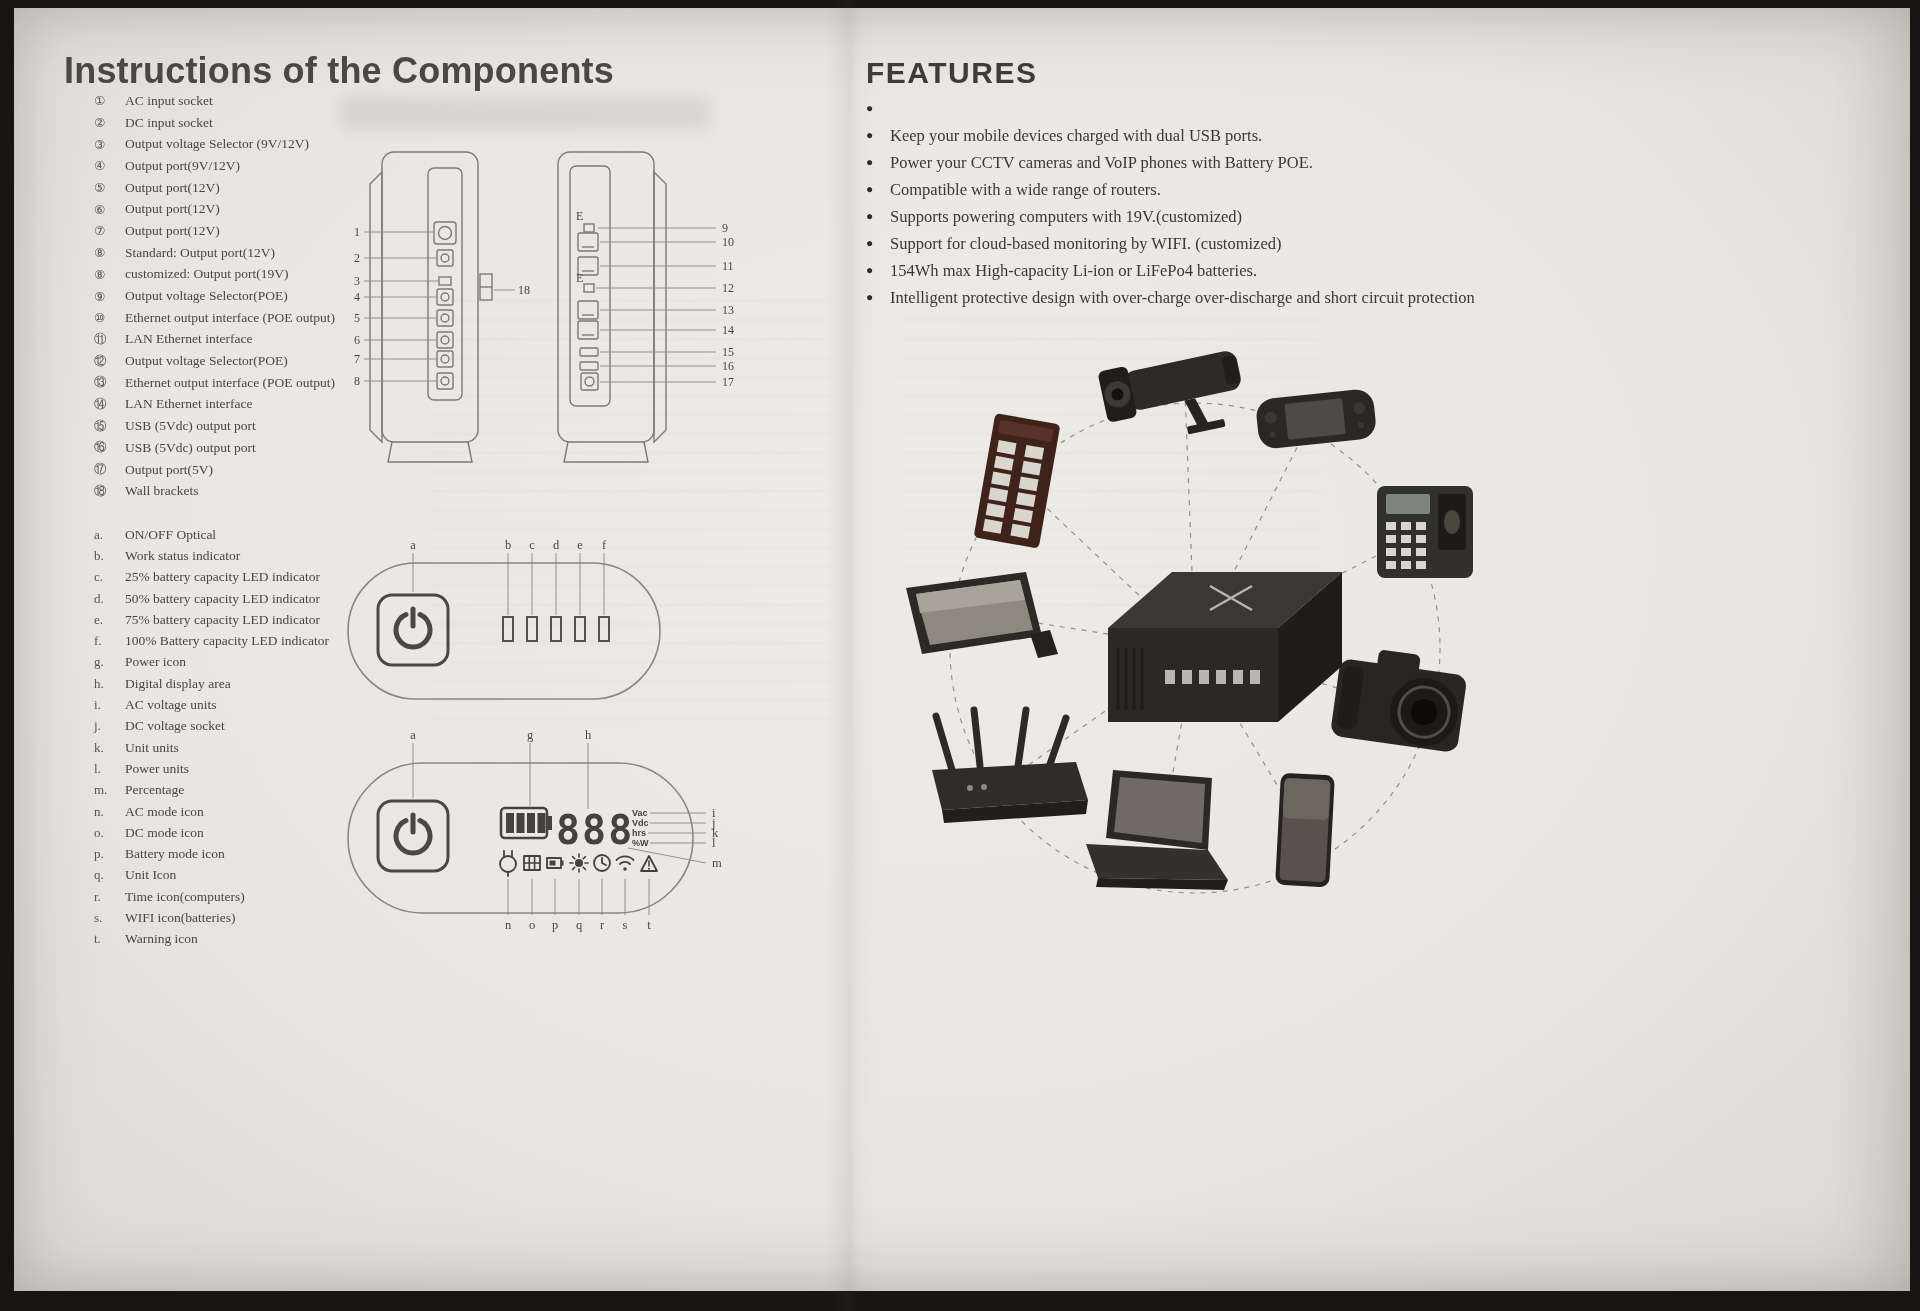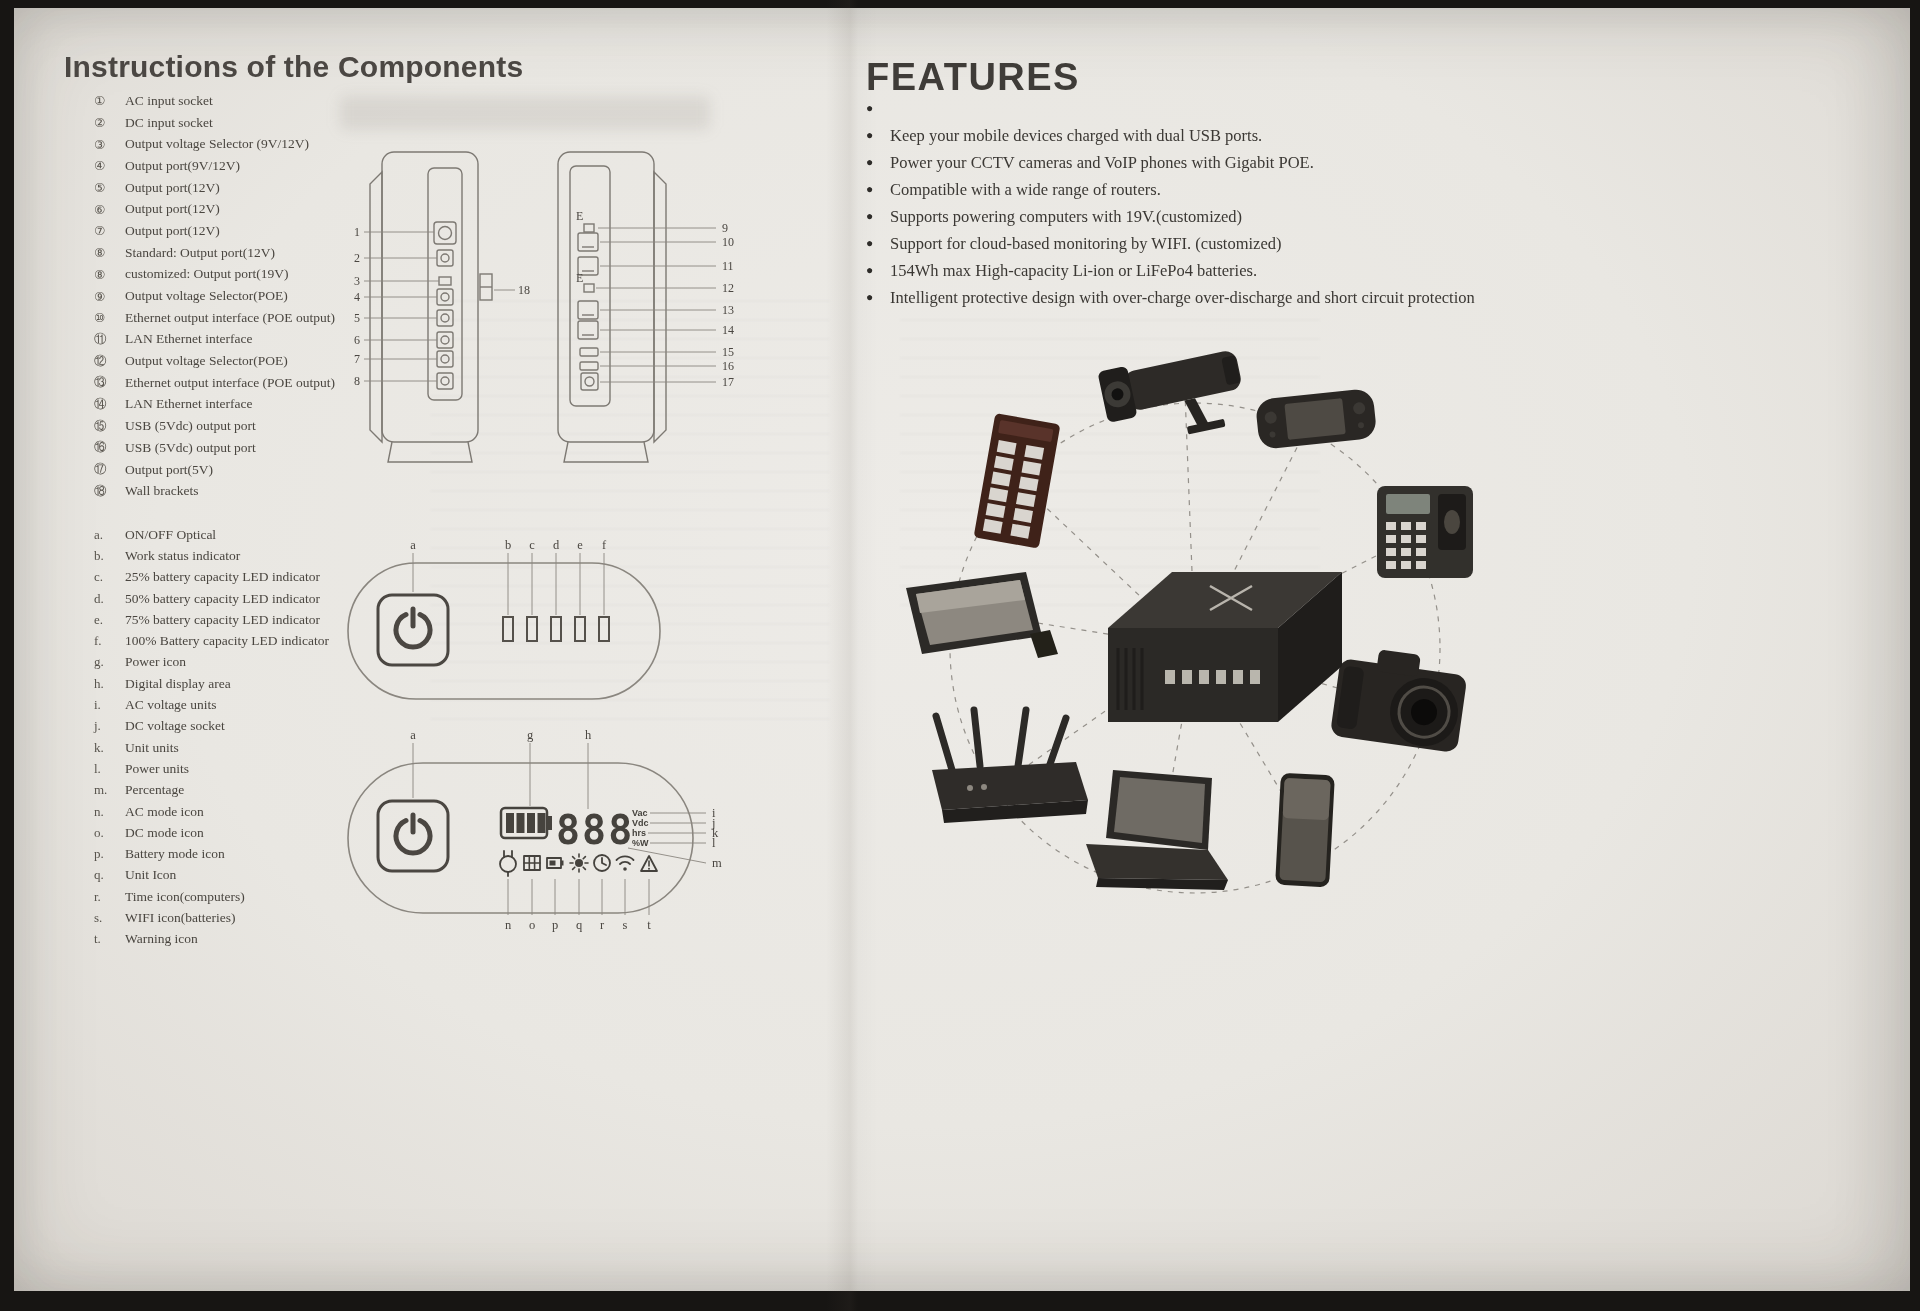--- a/index.html
+++ b/index.html
@@ -8,23 +8,23 @@
   .paper{position:absolute;left:14px;top:8px;right:10px;bottom:20px;
          background:radial-gradient(ellipse at 48% 42%, #edebe7 0%, #e9e7e2 55%, #dcd8d2 100%);
          box-shadow:inset 0 0 90px rgba(58,48,38,.14), inset -26px 0 60px rgba(0,0,0,.08), inset 14px 0 40px rgba(0,0,0,.05);}
   .fold{position:absolute;left:826px;top:0;width:52px;height:100%;
         background:linear-gradient(90deg, rgba(0,0,0,0) 0%, rgba(90,82,72,.10) 46%, rgba(0,0,0,.02) 62%, rgba(0,0,0,0) 100%);}
   .ghost{position:absolute;pointer-events:none;opacity:.55;filter:blur(1.2px);
          background:repeating-linear-gradient(rgba(96,90,82,.07) 0 2px, transparent 2px 19px);}
   .ghost-blob{position:absolute;background:rgba(122,115,104,.14);filter:blur(7px);border-radius:6px;pointer-events:none;}
 
   .title-left{position:absolute;left:64px;top:50px;font-family:"Liberation Sans",sans-serif;font-weight:bold;
-              font-size:30px;letter-spacing:.2px;color:#4b4743;text-align:right;}
+              font-size:36px;letter-spacing:.2px;color:#4b4743;text-align:right;}
   .title-right{position:absolute;left:866px;top:56px;font-family:"Liberation Sans",sans-serif;font-weight:bold;
-               font-size:38px;letter-spacing:1.5px;color:#3f3c38;}
+               font-size:30px;letter-spacing:1.5px;color:#3f3c38;}
 
   .numlist{position:absolute;left:94px;top:90px;}
   .nrow{height:21.7px;display:flex;align-items:center;font-size:13.5px;color:#4a4640;white-space:nowrap;}
   .cnum{width:31px;flex:none;font-family:"DejaVu Sans",sans-serif;font-size:12.5px;color:#58544d;}
 
   .letlist{position:absolute;left:94px;top:524px;}
   .lrow{height:21.3px;display:flex;align-items:center;font-size:13.5px;color:#4a4640;white-space:nowrap;}
   .lletter{width:31px;flex:none;font-size:13px;color:#58544d;}
 
   .features{position:absolute;left:866px;top:98px;width:648px;}
@@ -450,21 +450,21 @@
   <div class="features">
     <div class="brow">
         <span class="bdot">●</span>
       </div>
     <div class="brow">
         <span class="bdot">●</span>
         <span>Keep your mobile devices charged with dual USB ports.</span>
       </div>
     <div class="brow">
         <span class="bdot">●</span>
-        <span>Power your CCTV cameras and VoIP phones with Gigabit POE.</span>
+        <span>Power your CCTV cameras and VoIP phones with Battery POE.</span>
       </div>
     <div class="brow">
         <span class="bdot">●</span>
         <span>Compatible with a wide range of routers.</span>
       </div>
     <div class="brow">
         <span class="bdot">●</span>
         <span>Supports powering computers with 19V.(customized)</span>
       </div>
     <div class="brow">

